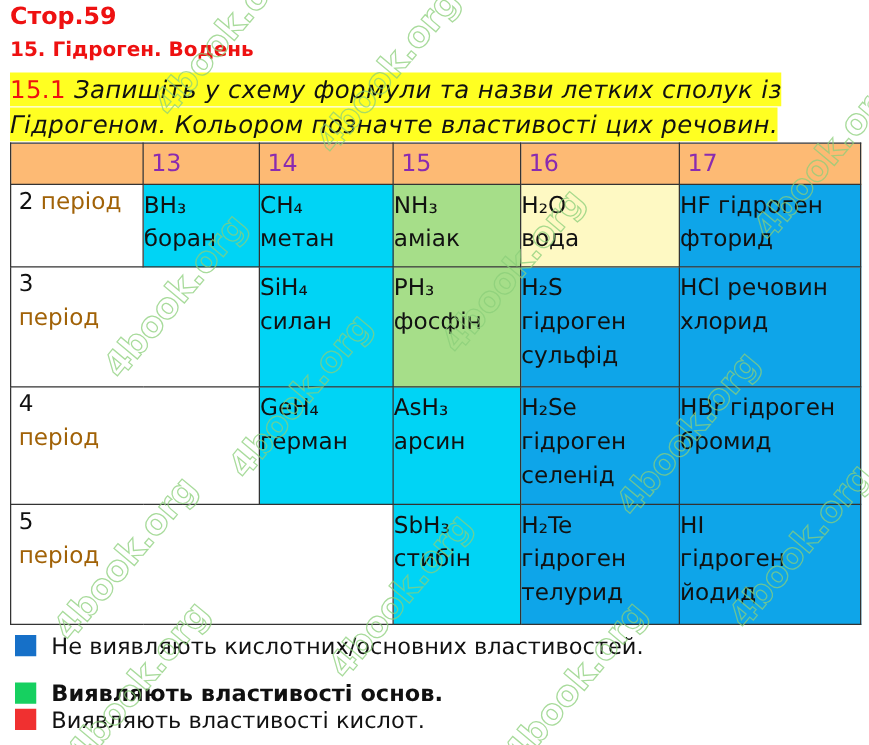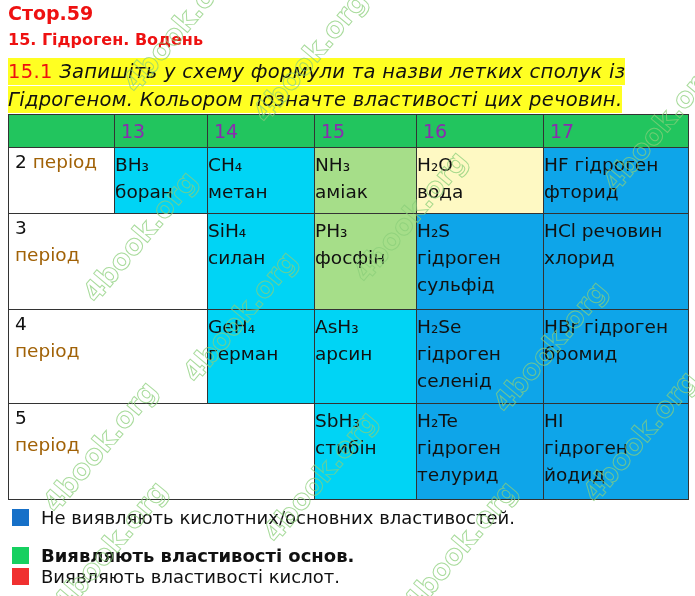--- a/index.html
+++ b/index.html
@@ -27,21 +27,21 @@
 
     table.grid {
       position: absolute; left: 8px; top: 114px;
       border-collapse: collapse; table-layout: fixed;
       font-size: 18.5px;
     }
     table.grid td {
       border: 1.5px solid #333333; padding: 0; vertical-align: top;
       line-height: 27px;
     }
-    .hdr td { background: #22c55e; height: 32px; }
+    .hdr td { background: #fdba74; height: 32px; }
     .hdr td span { display: block; padding: 3px 0 0 6px; color: #8a2bb0; font-size: 19px; }
     .period { background: #ffffff; padding-left: 6px !important; }
     .period .pn { color: #111; }
     .period .pw { color: #a16207; }
     .cell { text-align: left; padding-top: 3px !important; }
     .c-blue { background: #00d4f5; }
     .c-green { background: #a6de89; }
     .c-red { background: #0ea5e9; }
     .c-white { background: #fef9c3; }
     .cell span { display: block; }

